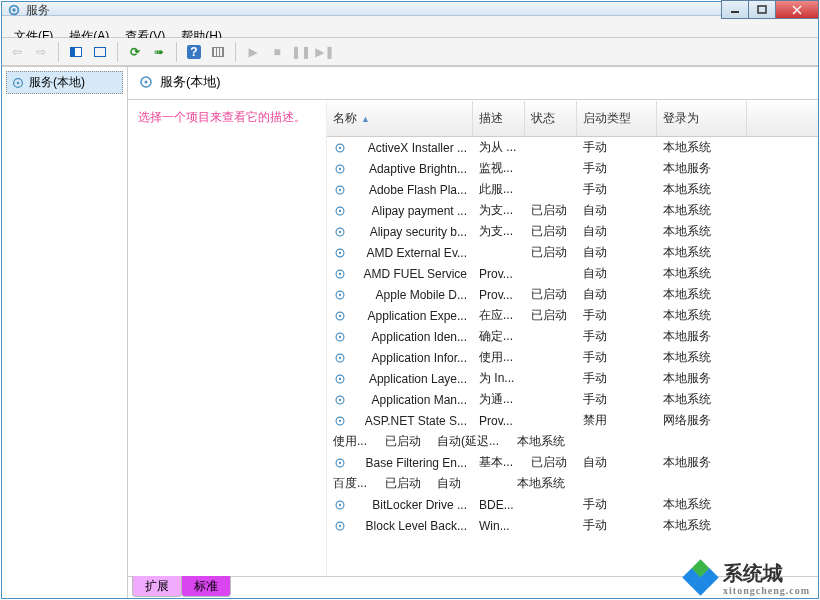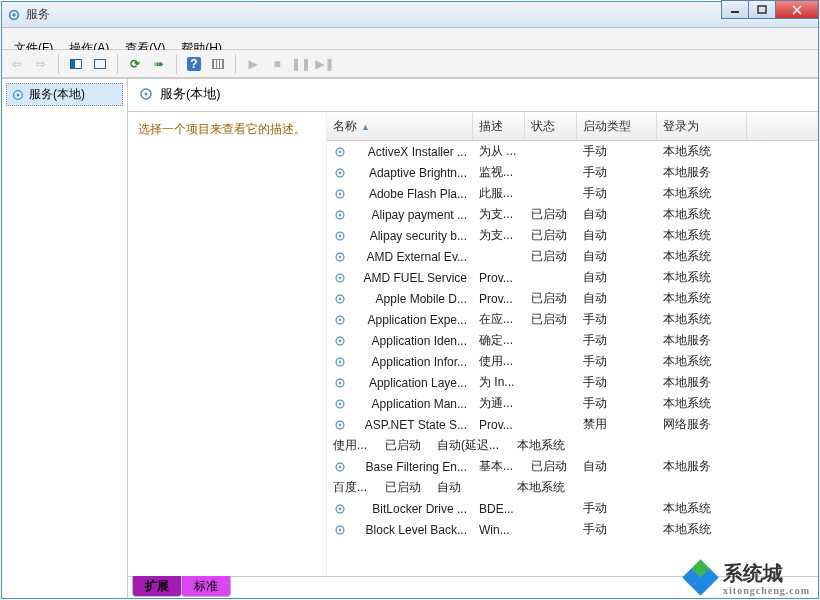--- a/index.html
+++ b/index.html
@@ -1,18 +1,18 @@
 <!DOCTYPE html>
 <html><head>
 <meta charset="utf-8">
 <style>
   * { box-sizing: border-box; margin: 0; padding: 0; }
   body { font-family: "Microsoft YaHei", "Segoe UI", Tahoma, sans-serif; font-size: 12px; background: #fff; width: 820px; height: 600px; overflow: hidden; position: relative; }
   .outer-frame { border: 1px solid #4a90c0; width: 818px; height: 598px; margin: 1px; background: #fff; display: flex; flex-direction: column; }
-  .titlebar { height: 26px; background: linear-gradient(to bottom, #f0f5fa, #d8e6f3); display: flex; align-items: center; padding: 0 4px; border-bottom: 1px solid #b0c4de; }
+  .titlebar { height: 14px; background: linear-gradient(to bottom, #f0f5fa, #d8e6f3); display: flex; align-items: flex-start; padding: 0 4px; border-bottom: 1px solid #b0c4de; }
   .titlebar .ticon { width: 16px; height: 16px; margin-right: 4px; display: flex; align-items: center; justify-content: center; color: #4a90c0; }
   .titlebar .ttext { flex: 0 0 auto; font-size: 12px; color: #333; }
   .titlebar .turl { flex: 1; font-size: 11px; color: #bbb; padding-left: 6px; overflow: hidden; white-space: nowrap; }
   .titlebar .ticons-right { display: flex; gap: 2px; margin-right: 80px; }
   .titlebar .ticons-right span { width:14px; height:14px; color:#999; font-size:11px; display:flex; align-items:center; justify-content:center;}
   .winbtns { position: absolute; top: 0; right: 1px; display: flex; }
   .winbtn { width: 28px; height: 19px; border: 1px solid #5a7fa0; background: linear-gradient(to bottom,#e8f0f8,#c8dcec); display:flex; align-items:center; justify-content:center; font-size:10px; color:#333; margin-left:-1px;}
   .winbtn.min { border-top-left-radius:0;}
   .winbtn.close { background: linear-gradient(to bottom,#e88,#c33); color:#fff; width:44px;}
   .menubar { height: 22px; background: #f4f4f4; display: flex; align-items: center; padding: 0 4px; border-bottom: 1px solid #ccc; }
@@ -23,23 +23,23 @@
   .tbtn.disabled { color:#bbb; }
   .body { flex:1; display:flex; border-top:1px solid #ccc; min-height:0;}
   .tree { width: 126px; border-right:1px solid #ccc; background:#fff; padding:4px;}
   .tree .node { display:flex; align-items:center; gap:4px; padding:2px 4px; background:#d6e9f8; border:1px dotted #888;}
   .tree .node .gicon { width:14px; height:14px; color:#4a90c0;}
   .detail { flex:1; display:flex; flex-direction:column; min-height:0;}
   .detail-head { padding:6px 10px 8px 10px; display:flex; align-items:center; gap:6px; border-bottom:1px solid #ccc;}
   .detail-head .gicon { width:16px; height:16px; color:#4a90c0;}
   .detail-head .dtitle { font-size:13px; }
   .detail-body { flex:1; display:flex; border-top:1px solid #fff; min-height:0;}
-  .desc-pane { width:198px; padding:8px 10px; font-size:12px; color:#a16207;}
+  .desc-pane { width:198px; padding:8px 10px; font-size:12px; color:#ec4899;}
   .list-wrap { flex:1; display:flex; flex-direction:column; border-left:1px solid #eee; min-height:0;}
-  .list-header { display:flex; background:linear-gradient(to bottom,#fdfdfd,#ececec); border-bottom:1px solid #ccc; height:28px; align-items:flex-start; font-size:12px; color:#333;}
+  .list-header { display:flex; background:linear-gradient(to bottom,#fdfdfd,#ececec); border-bottom:1px solid #ccc; height:36px; align-items:flex-start; font-size:12px; color:#333;}
   .list-header .col { padding:0 6px; border-right:1px solid #ddd; height:100%; display:flex; align-items:center; gap:4px;}
   .sort-arrow { color:#5a8fc0; font-size:9px;}
   .list-body { flex:1; overflow-y:scroll; overflow-x:hidden;}
   .row { display:flex; align-items:center; height:21px; font-size:12px; color:#222; padding-right:4px;}
   .row .cell { padding:0 6px; white-space:nowrap; overflow:hidden; text-overflow:ellipsis;}
   .row .cname { display:flex; align-items:center; gap:4px;justify-content:space-between;}
   .row .sicon { width:14px; height:14px; flex-shrink:0; color:#4a90c0;}
   .c-name { width:146px;} .c-desc{width:52px;} .c-stat{width:52px;} .c-start{width:80px;} .c-logon{width:90px;}
   .tabs { height:22px; display:flex; align-items:flex-end; padding-left:4px; border-top:1px solid #ccc; background:#fff;}
   .tab { padding:2px 12px 1px 12px; border:1px solid #bbb; border-top:none; border-bottom-left-radius:4px; border-bottom-right-radius:4px; font-size:12px; background:#f4f4f4; margin-right:-1px; position:relative; top:-1px;}
@@ -440,21 +440,21 @@
                 </div>
                 <div class="cell c-desc">Win...</div>
                 <div class="cell c-stat"></div>
                 <div class="cell c-start">手动</div>
                 <div class="cell c-logon">本地系统</div>
               </div>
             </div>
         </div>
       </div>
       <div class="tabs">
-        <div class="tab" style="background: #a21caf; font-weight: bold;"><span>扩展</span></div>
+        <div class="tab" style="background: #f0abfc;"><span>扩展</span></div>
         <div class="tab" style="background: #d946ef;">标准</div>
       </div>
     </div>
   </div>
 
 </div>
 
 <div class="watermark">
   <div class="wm-logo">
     <div class="d" style="background:#3bb54a;left:9px;top:0;"></div>

